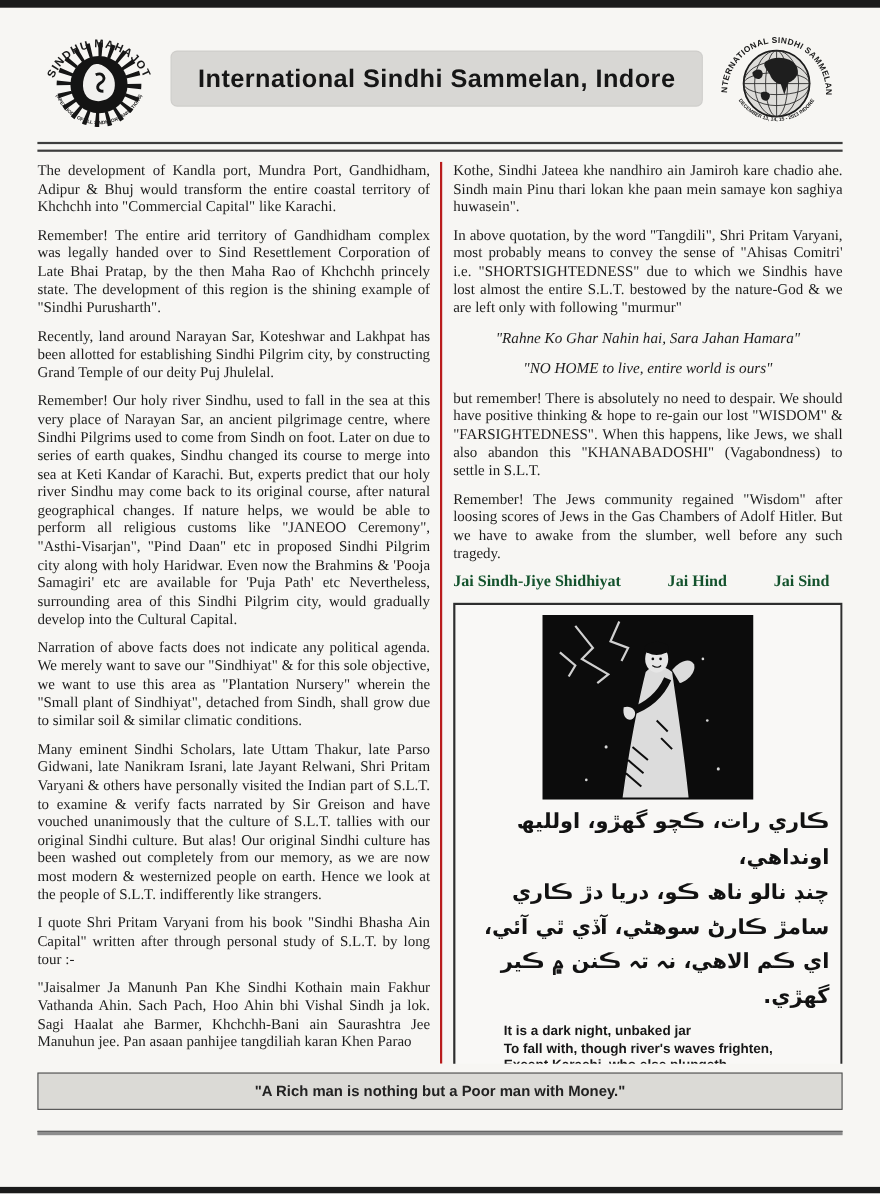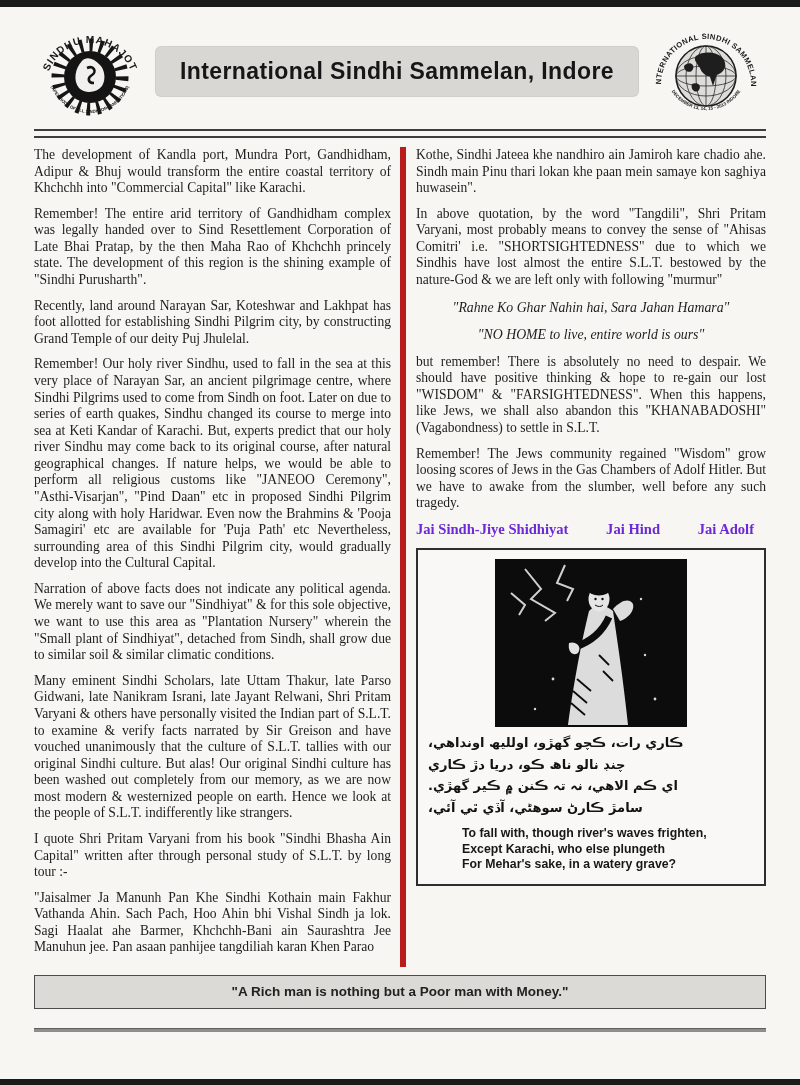--- a/index.html
+++ b/index.html
@@ -16,38 +16,38 @@
   .title-wrap{flex:1;display:flex;justify-content:flex-end;align-items:center;}
   .title-bar{
     background:#d8d7d4;border-radius:5px;padding:11px 24px;
     font-family:"Liberation Sans",sans-serif;font-weight:bold;font-size:23px;
     color:#161616;letter-spacing:.4px;white-space:nowrap;
     box-shadow:0 0 0 1px #cfcecb;
   }
   .header-rule{margin-top:7px;height:5px;border-top:2px solid #3d3d3d;border-bottom:2px solid #3d3d3d;}
   .columns{display:flex;margin-top:9px;height:820px;overflow:hidden;}
   .col-left{width:357px;padding-right:9px;}
-  .col-right{flex:1;border-left:6px solid #b91c1c;padding-left:10px;min-width:0;}
+  .col-right{flex:1;border-left:2px solid #b91c1c;padding-left:10px;min-width:0;}
   p.body-par{
     font-size:13.6px;line-height:1.22;color:#1d1d1d;text-align:justify;
     margin:0 0 9px;
   }
   .quote-line{
     font-style:italic;font-size:13.8px;color:#1d1d1d;text-align:center;margin:11px 0;
   }
   .slogans{
     display:flex;justify-content:space-between;align-items:baseline;
-    font-weight:bold;font-size:14.6px;color:#6d28d9;margin:3px 12px 10px 0;
+    font-weight:bold;font-size:14.6px;color:#14532d;margin:3px 12px 10px 0;
   }
   .poem-box{border:2px solid #2e2e2e;background:#f9f8f6;padding:9px 10px 11px;}
   .poem-image{display:block;margin:0 auto;}
   .sindhi-poem{margin-top:5px;}
   .sindhi-line{
-    direction:rtl;text-align:left;font-family:"DejaVu Sans",sans-serif;
-    font-weight:bold;font-size:13px;line-height:1.68;color:#121212;
+    direction:rtl;text-align:right;font-family:"DejaVu Sans",sans-serif;
+    font-weight:bold;font-size:19px;line-height:1.68;color:#121212;
   }
   .translation{
     margin:7px 0 0 34px;font-family:"Liberation Sans",sans-serif;
     font-weight:bold;font-size:12.3px;line-height:1.27;color:#171717;
   }
   .footer-bar{
     margin-top:8px;background:#dbdad6;border:1px solid #4c4c4c;
     text-align:center;padding:8px 0 9px;
     font-family:"Liberation Sans",sans-serif;font-weight:bold;font-size:13.5px;color:#222;
   }
@@ -112,42 +112,42 @@
     </svg>
   </div>
 
   <div class="header-rule"></div>
 
   <div class="columns">
 
     <div class="col-left">
       <p class="body-par">The development of Kandla port, Mundra Port, Gandhidham, Adipur &amp; Bhuj would transform the entire coastal territory of Khchchh into "Commercial Capital" like Karachi.</p>
       <p class="body-par">Remember! The entire arid territory of Gandhidham complex was legally handed over to Sind Resettlement Corporation of Late Bhai Pratap, by the then Maha Rao of Khchchh princely state. The development of this region is the shining example of "Sindhi Purusharth".</p>
-      <p class="body-par">Recently, land around Narayan Sar, Koteshwar and Lakhpat has foot allotted for establishing Sindhi Pilgrim city, by constructing Grand Temple of our deity Puj Jhulelal.</p>
+      <p class="body-par">Recently, land around Narayan Sar, Koteshwar and Lakhpat has been allotted for establishing Sindhi Pilgrim city, by constructing Grand Temple of our deity Puj Jhulelal.</p>
       <p class="body-par">Remember! Our holy river Sindhu, used to fall in the sea at this very place of Narayan Sar, an ancient pilgrimage centre, where Sindhi Pilgrims used to come from Sindh on foot. Later on due to series of earth quakes, Sindhu changed its course to merge into sea at Keti Kandar of Karachi. But, experts predict that our holy river Sindhu may come back to its original course, after natural geographical changes. If nature helps, we would be able to perform all religious customs like "JANEOO Ceremony", "Asthi-Visarjan", "Pind Daan" etc in proposed Sindhi Pilgrim city along with holy Haridwar. Even now the Brahmins &amp; 'Pooja Samagiri' etc are available for 'Puja Path' etc Nevertheless, surrounding area of this Sindhi Pilgrim city, would gradually develop into the Cultural Capital.</p>
       <p class="body-par">Narration of above facts does not indicate any political agenda. We merely want to save our "Sindhiyat" &amp; for this sole objective, we want to use this area as "Plantation Nursery" wherein the "Small plant of Sindhiyat", detached from Sindh, shall grow due to similar soil &amp; similar climatic conditions.</p>
       <p class="body-par">Many eminent Sindhi Scholars, late Uttam Thakur, late Parso Gidwani, late Nanikram Israni, late Jayant Relwani, Shri Pritam Varyani &amp; others have personally visited the Indian part of S.L.T. to examine &amp; verify facts narrated by Sir Greison and have vouched unanimously that the culture of S.L.T. tallies with our original Sindhi culture. But alas! Our original Sindhi culture has been washed out completely from our memory, as we are now most modern &amp; westernized people on earth. Hence we look at the people of S.L.T. indifferently like strangers.</p>
       <p class="body-par">I quote Shri Pritam Varyani from his book "Sindhi Bhasha Ain Capital" written after through personal study of S.L.T. by long tour :-</p>
       <p class="body-par">"Jaisalmer Ja Manunh Pan Khe Sindhi Kothain main Fakhur Vathanda Ahin. Sach Pach, Hoo Ahin bhi Vishal Sindh ja lok. Sagi Haalat ahe Barmer, Khchchh-Bani ain Saurashtra Jee Manuhun jee. Pan asaan panhijee tangdiliah karan Khen Parao</p>
     </div>
 
     <div class="col-right">
       <p class="body-par">Kothe, Sindhi Jateea khe nandhiro ain Jamiroh kare chadio ahe. Sindh main Pinu thari lokan khe paan mein samaye kon saghiya huwasein".</p>
       <p class="body-par">In above quotation, by the word "Tangdili", Shri Pritam Varyani, most probably means to convey the sense of "Ahisas Comitri' i.e. "SHORTSIGHTEDNESS" due to which we Sindhis have lost almost the entire S.L.T. bestowed by the nature-God &amp; we are left only with following "murmur"</p>
 
       <div class="quote-line">"Rahne Ko Ghar Nahin hai, Sara Jahan Hamara"</div>
       <div class="quote-line">"NO HOME to live, entire world is ours"</div>
 
       <p class="body-par">but remember! There is absolutely no need to despair. We should have positive thinking &amp; hope to re-gain our lost "WISDOM" &amp; "FARSIGHTEDNESS". When this happens, like Jews, we shall also abandon this "KHANABADOSHI" (Vagabondness) to settle in S.L.T.</p>
-      <p class="body-par">Remember! The Jews community regained "Wisdom" grow loosing scores of Jews in the Gas Chambers of Adolf Hitler. But we have to awake from the slumber, well before any such tragedy.</p>
+      <p class="body-par">Remember! The Jews community regained "Wisdom" after loosing scores of Jews in the Gas Chambers of Adolf Hitler. But we have to awake from the slumber, well before any such tragedy.</p>
 
       <div class="slogans">
         <span>Jai Sindh-Jiye Shidhiyat</span>
         <span>Jai Hind</span>
-        <span>Jai Adolf</span>
+        <span>Jai Sind</span>
       </div>
 
       <div class="poem-box">
 
         <svg class="poem-image" width="192" height="168" viewBox="0 0 192 168">
           <rect width="192" height="168" fill="#0c0c0c"></rect>
           <g stroke="#e6e6e6" stroke-width="2" fill="none" opacity="0.9">
             <path d="M30 10 L46 30 L36 40 L60 54 L50 62"></path>
             <path d="M70 6 L62 24 L78 30 L72 42"></path>
             <path d="M16 34 L30 46 L24 56"></path>
@@ -175,25 +175,26 @@
             <circle cx="150" cy="96" r="1.2"></circle>
             <circle cx="160" cy="140" r="1.4"></circle>
             <circle cx="40" cy="150" r="1.2"></circle>
             <circle cx="146" cy="40" r="1.2"></circle>
           </g>
         </svg>
 
         <div class="sindhi-poem">
           <div class="sindhi-line" dir="rtl">ڪاري رات، ڪچو گھڙو، اولليھ اونداھي،</div>
           <div class="sindhi-line" dir="rtl">چنڊ نالو ناھ ڪو، دريا دڙ ڪاري</div>
+          <div class="sindhi-line" dir="rtl">سامڙ ڪارڻ سوھڻي، آڏي ٿي آئي،</div>
           <div class="sindhi-line" dir="rtl">اي ڪم الاھي، نہ تہ ڪنن ۾ ڪير گھڙي.</div>
-          <div class="sindhi-line" dir="rtl">سامڙ ڪارڻ سوھڻي، آڏي ٿي آئي،</div>
         </div>
 
         <div class="translation">
+          <div>It is a dark night, unbaked jar</div>
           <div>To fall with, though river's waves frighten,</div>
           <div>Except Karachi, who else plungeth</div>
           <div>For Mehar's sake, in a watery grave?</div>
         </div>
       </div>
     </div>
   </div>
 
   <div class="footer-bar">
     <span>"A Rich man is nothing but a Poor man with Money."</span>

